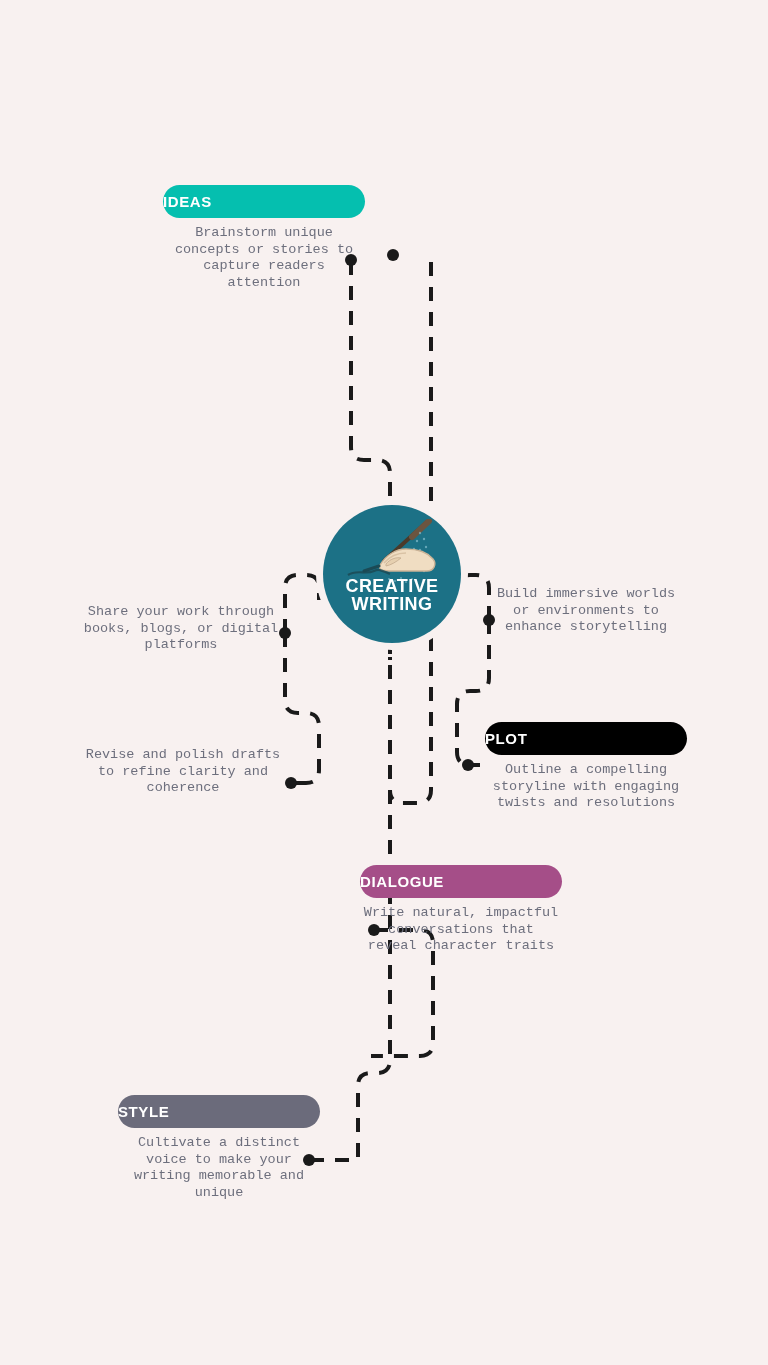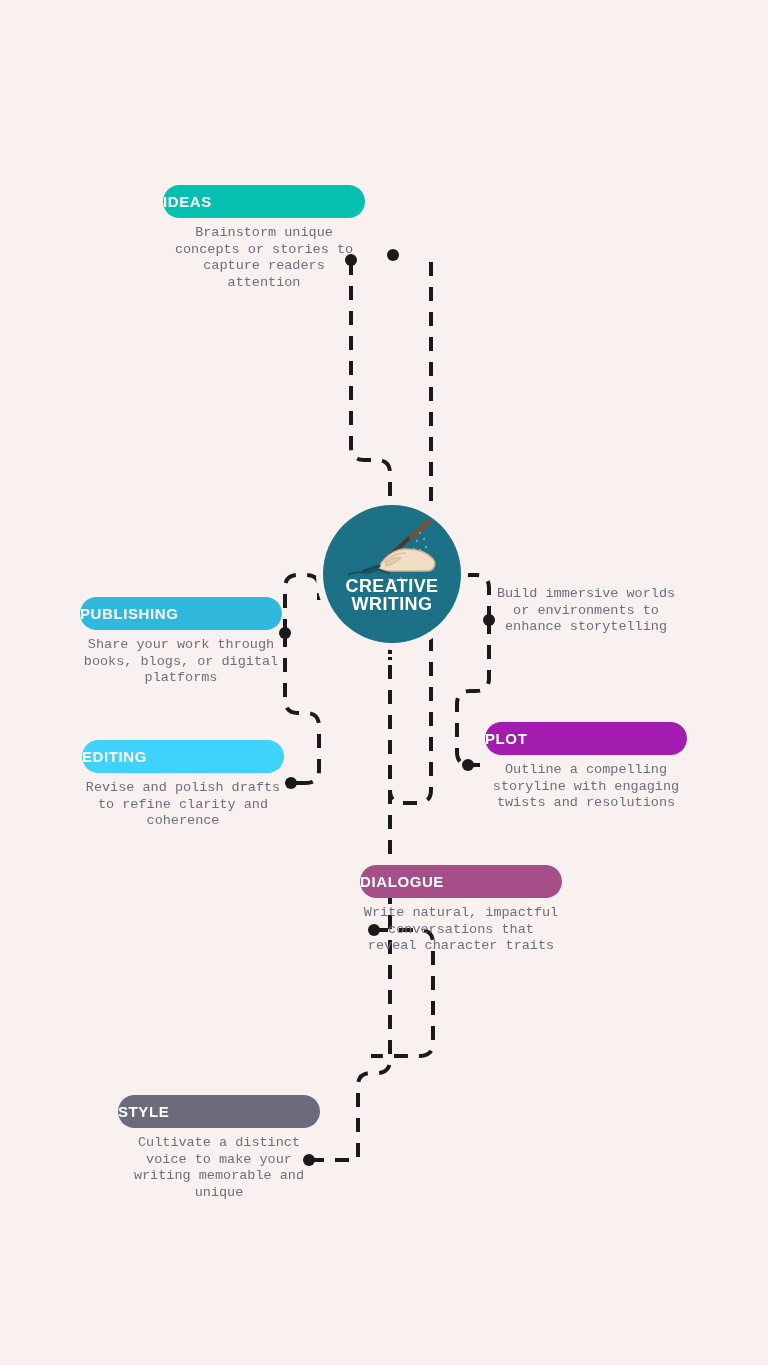--- a/index.html
+++ b/index.html
@@ -192,35 +192,33 @@
     </div>
   </div>
 
   <div class="node" id="node-ideas">
     <div class="pill" style="background: rgb(5, 191, 175);">IDEAS</div>
     <div class="desc" style="color: rgb(109, 111, 125);">Brainstorm unique concepts or stories to capture readers attention</div>
   </div>
 
 
   <div class="node" id="node-publishing">
-    <div class="pill" style="background: rgb(49, 185, 221);">PUBLISHING</div>
     <div class="desc" style="color: rgb(109, 111, 125);">Share your work through books, blogs, or digital platforms</div>
   </div>
 
   <div class="node" id="node-editing">
-    <div class="pill" style="background: rgb(62, 210, 253);">EDITING</div>
     <div class="desc" style="color: rgb(109, 111, 125);">Revise and polish drafts to refine clarity and coherence</div>
   </div>
 
   <div class="node" id="node-setting">
     <div class="desc" style="color: rgb(109, 111, 125);">Build immersive worlds or environments to enhance storytelling</div>
   </div>
 
   <div class="node" id="node-plot">
-    <div class="pill" style="background: #a21caf;">PLOT</div>
+    <div class="pill" style="background: #000000;">PLOT</div>
     <div class="desc" style="color: rgb(109, 111, 125);">Outline a compelling storyline with engaging twists and resolutions</div>
   </div>
 
   <div class="node" id="node-dialogue">
     <div class="pill" style="background: rgb(165, 78, 136);">DIALOGUE</div>
     <div class="desc" style="color: rgb(109, 111, 125);">Write natural, impactful conversations that reveal character traits</div>
   </div>
 
   <div class="node" id="node-style">
     <div class="pill" style="background: rgb(107, 107, 123);">STYLE</div>

